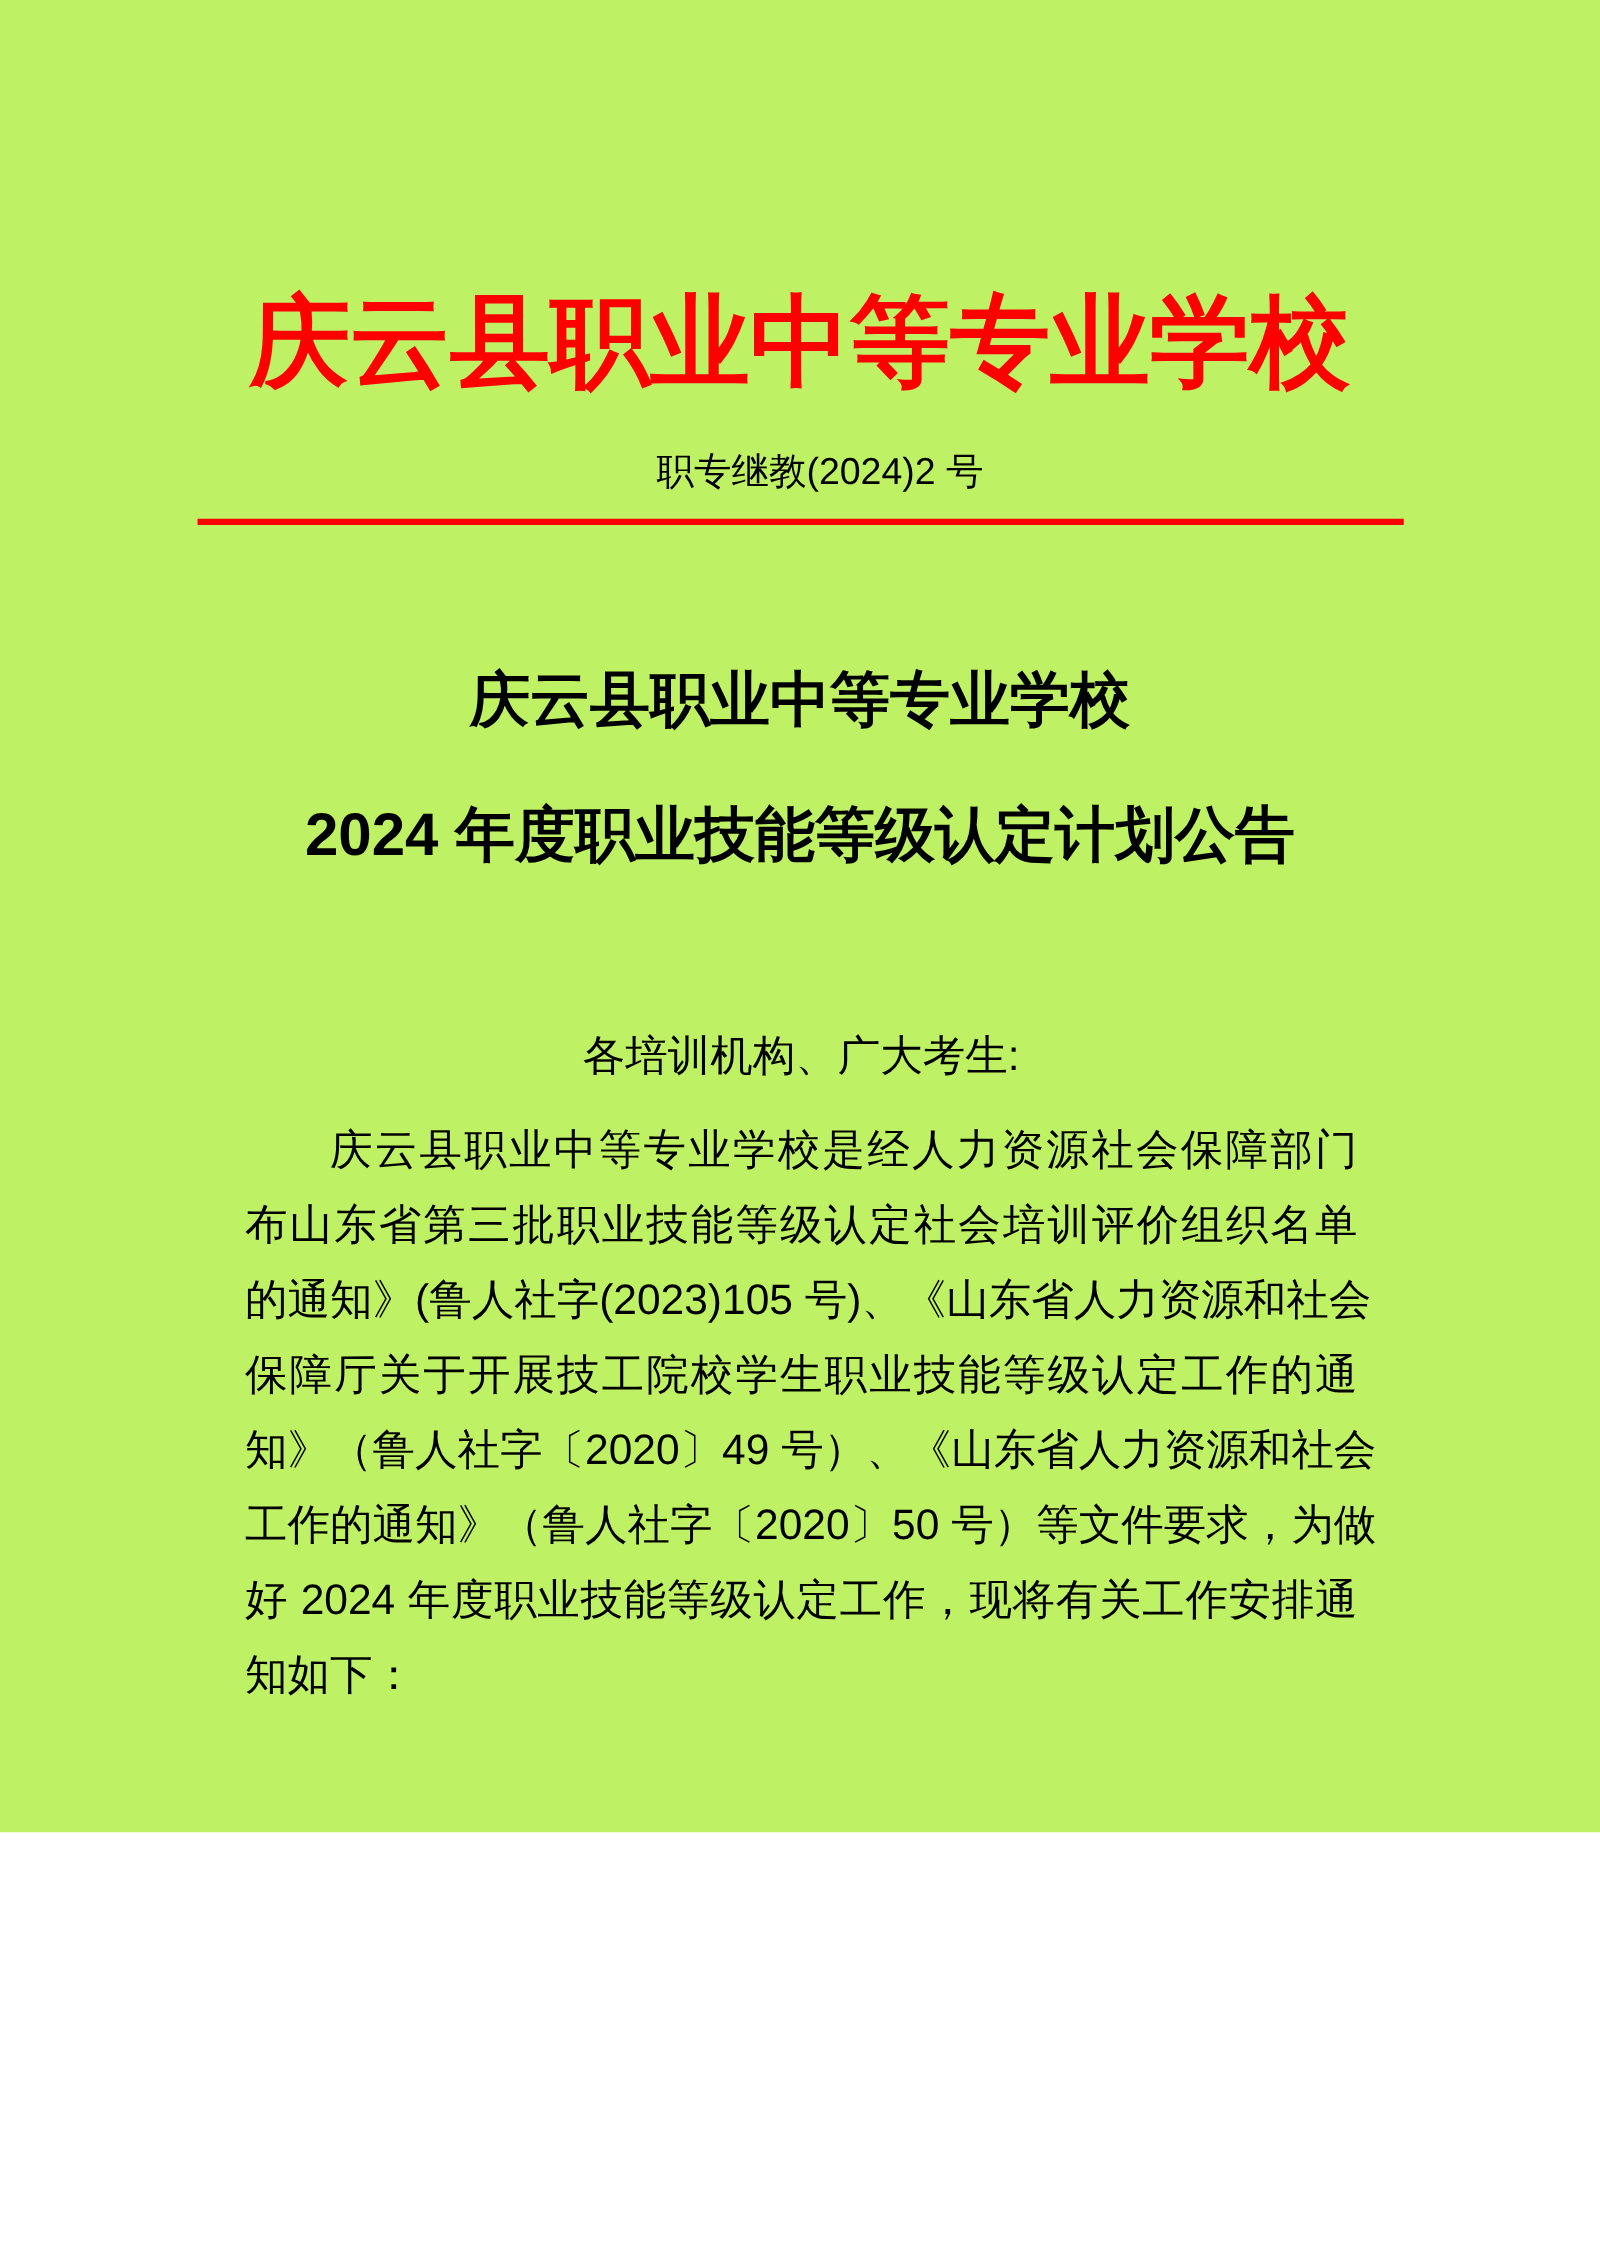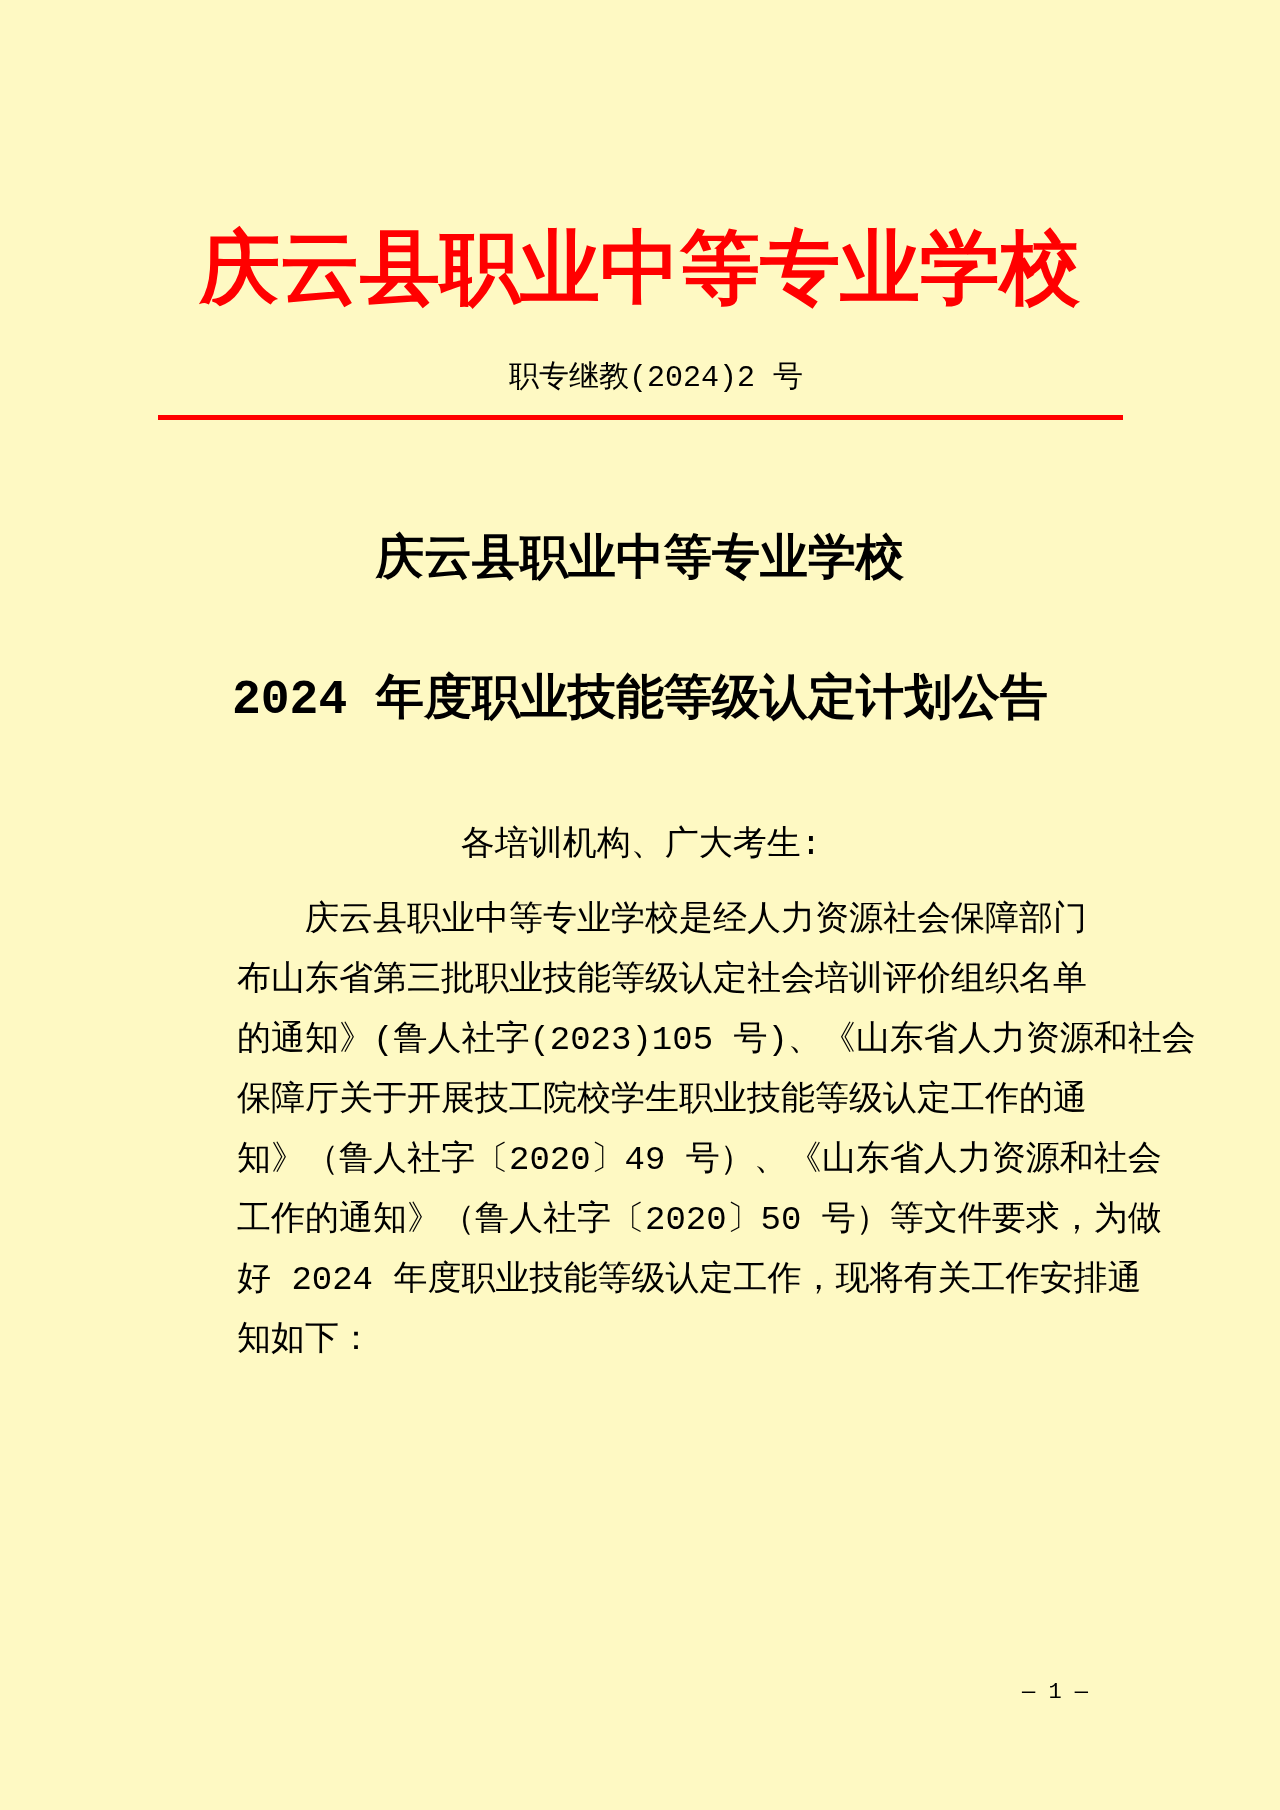--- a/index.html
+++ b/index.html
@@ -3,24 +3,24 @@
 <meta charset="utf-8">
 <style>
   html, body {
     margin: 0;
     padding: 0;
     background: #ffffff;
   }
   .page {
     position: relative;
     width: 1280px;
-    height: 1810px;
-    background: #fef9c3;
+    height: 1466px;
+    background: #bef264;
     overflow: hidden;
-    font-family: Liberation Mono, monospace;
+    font-family: Liberation Sans, sans-serif;
     color: #000000;
   }
   
   .letterhead {
     position: absolute;
     top: 228px;
     left: 0;
     width: 100%;
     text-align: center;
     font-size: 80px;
@@ -67,21 +67,20 @@
   .doc-title-line2 {
     position: absolute;
     top: 640px;
     left: 0;
     width: 100%;
     text-align: center;
     font-size: 48px;
     font-weight: bold;
     line-height: 1.2;
     white-space: nowrap;
-    margin-top: 32px;
   }
   
   .body-text {
     position: absolute;
     top: 815px;
     left: 196px;
     width: 890px;
     font-size: 34px;
     font-weight: normal;
     color: #000000;
@@ -94,21 +93,20 @@
   }
   .paragraph {
     margin-top: 15px;
   }
   .body-line {
     line-height: 60px;
     height: 60px;
     text-align: justify;
     text-align-last: justify;
     white-space: nowrap;
-    margin-left: 41px;
   }
   .body-line.first {
     text-indent: 2em;
   }
   .body-line.last {
     text-align: left;
     text-align-last: left;
   }
   
   .page-number {

